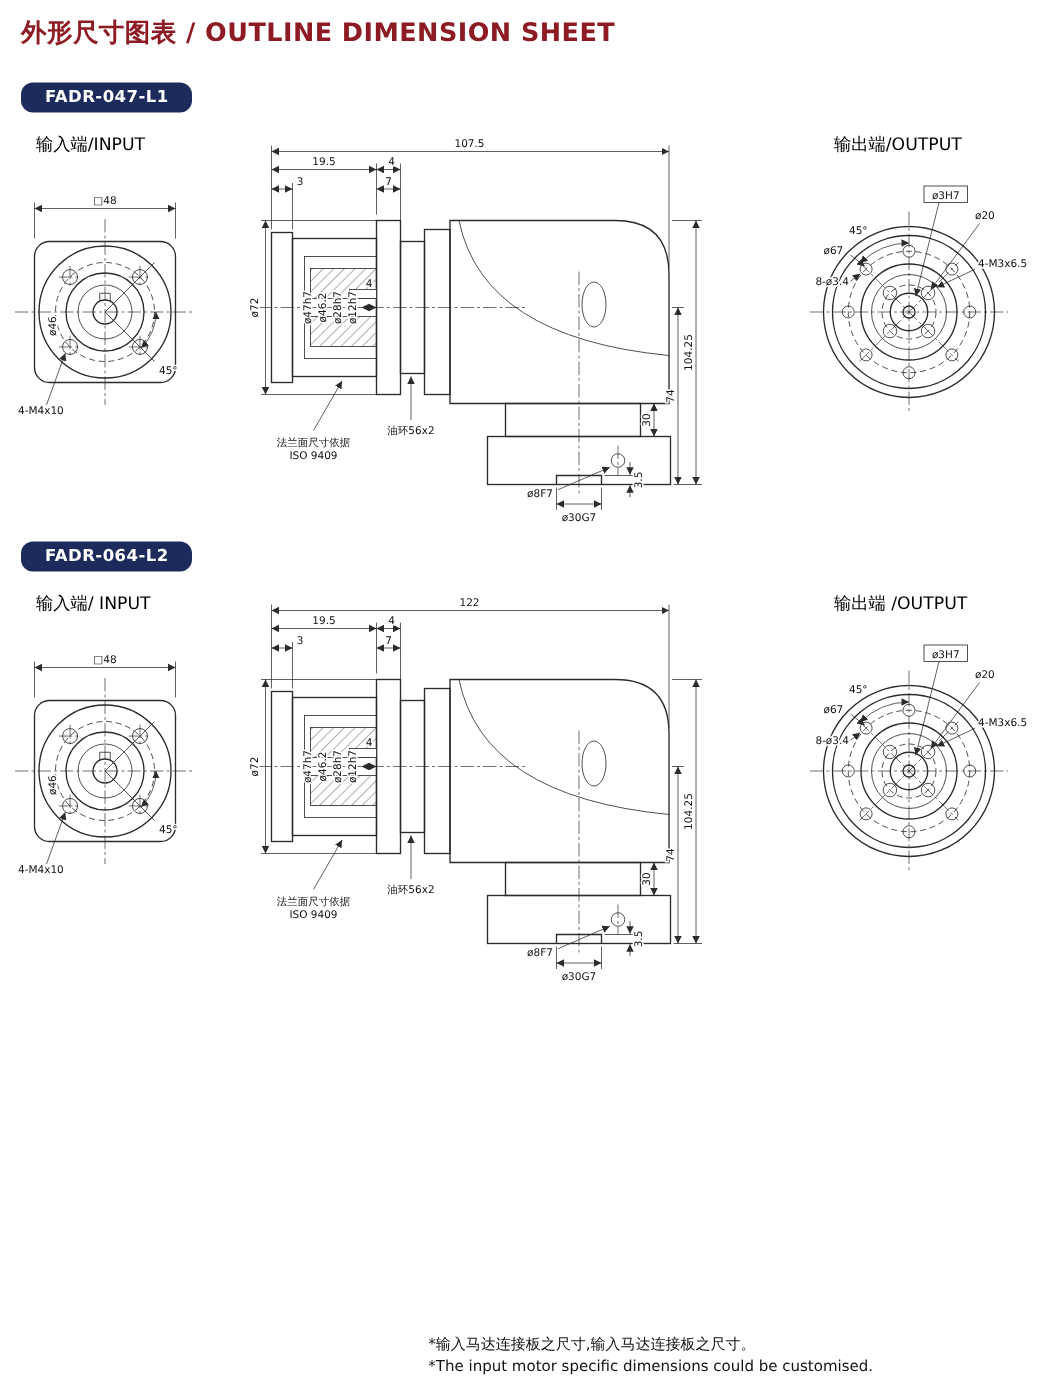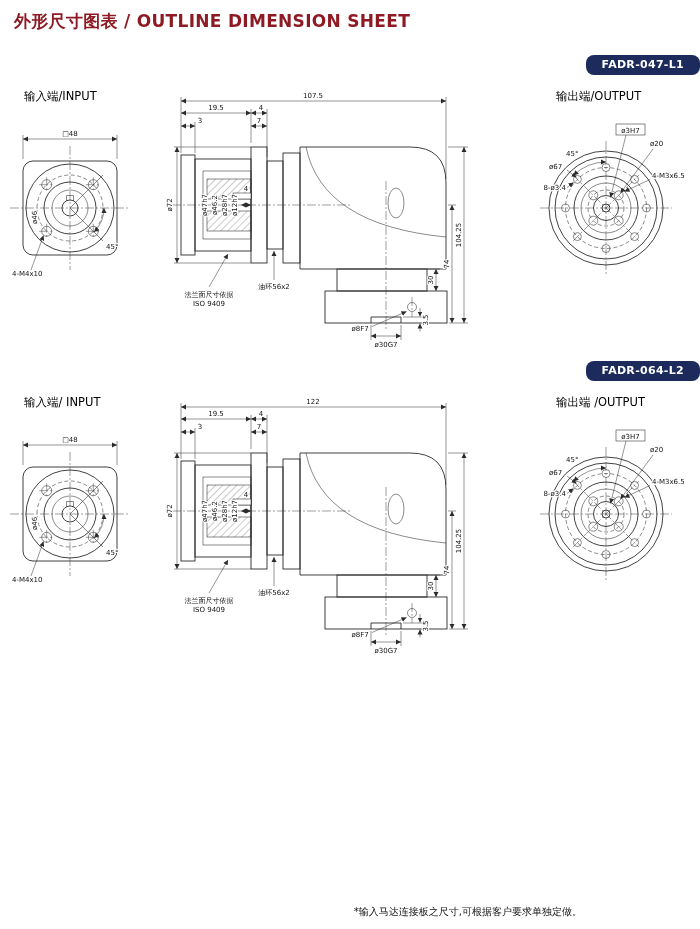--- a/index.html
+++ b/index.html
@@ -7,21 +7,21 @@
   body {
     width:700px; height:929px; position:relative; overflow:hidden;
     font-family:"DejaVu Sans","Liberation Sans",sans-serif;
   }
   .page { width:700px; height:929px; position:relative; background:#fff; }
   .title {
     font-size:17px; font-weight:bold; letter-spacing:.3px;
     color:var(--accent-red,#8E1B24);
     padding:10px 0 0 14px;
   }
-  .model-section { margin-top:20px;text-align:right; }
+  .model-section { margin-top:20px; }
   .model-section + .model-section { margin-top:8px; }
   .badge {
     display:inline-block; margin-left:14px;
     background:var(--badge-navy,#1C2B5C); color:#fff;
     font-size:11px; font-weight:bold; letter-spacing:.3px;
     padding:3px 16px 4px; border-radius:8px;
   }
   .drawing { display:block; margin-top:8px; }
   svg text { font-family:"DejaVu Sans","Liberation Sans",sans-serif; }
   .d  { font-size:7px; fill:#111; stroke:#fff; stroke-width:2px; paint-order:stroke; }
@@ -384,15 +384,16 @@
         <text class="d" x="566" y="107" text-anchor="end">8-ø3.4</text>
         <text class="d" x="630.5" y="49.5" text-anchor="middle">ø3H7</text>
         <text class="d" x="650" y="63">ø20</text>
         <text class="d" x="652" y="95">4-M3x6.5</text>
         <text class="d" x="566" y="73">45°</text>
       </g>
     </svg>
   </section>
 </div>
   <div class="footer">
-    <div>*输入马达连接板之尺寸,可根据客户要求单独定做。</div>
+    <div>*输入马达连接板之尺寸,输入马达连接板之尺寸。</div>
+    <div>*The input motor specific dimensions could be customised.</div>
   </div>
 </div>
 
 </body></html>

